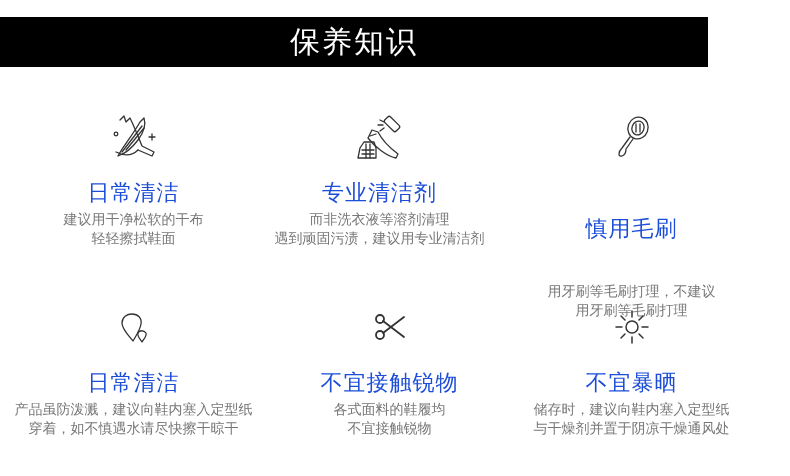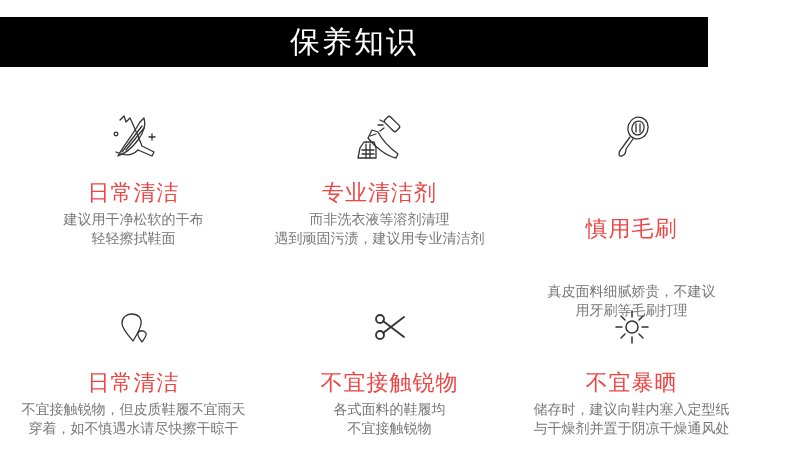--- a/index.html
+++ b/index.html
@@ -43,21 +43,21 @@
       width: 60px;
       height: 50px;
       display: flex;
       align-items: center;
       justify-content: center;
     }
     .icon svg {
       display: block;
     }
     .card-title {
-      color: #ef4444;
+      color: #1d4ed8;
       font-size: 22px;
       line-height: 26px;
       letter-spacing: 1px;
       margin-top: 18px;
     }
     .card-desc {
       color: #777777;
       font-size: 14px;
       line-height: 19px;
       margin-top: 4px;
@@ -113,35 +113,35 @@
   <div class="icon">
     <svg width="40" height="50" viewBox="0 0 40 50" fill="none" stroke="#333" stroke-width="1.3" stroke-linecap="round" stroke-linejoin="round">
       <ellipse cx="26" cy="16" rx="10" ry="11" transform="rotate(20 26 16)"></ellipse>
       <ellipse cx="26" cy="16" rx="6" ry="7" transform="rotate(20 26 16)"></ellipse>
       <path d="M24 12 L24 20 M28 12 L28 20"></path>
       <path d="M18 25 L10 36 C6 40, 6 45, 10 44 C13 43, 14 40, 14 37 L21 27"></path>
     </svg>
   </div>
   <div class="card-title">慎用毛刷</div>
   <div class="card-desc">
-    <span>真皮面料细腻娇贵，不建议</span>
+    <span>用牙刷等毛刷打理，不建议</span>
     <span>用牙刷等毛刷打理</span>
   </div>
 </div>
 
 <div class="card" style="left:2px; top:302px;">
   <div class="icon">
     <svg width="40" height="40" viewBox="0 0 40 40" fill="none" stroke="#333" stroke-width="1.3" stroke-linecap="round" stroke-linejoin="round">
       <path d="M19 34 C14 28, 8 22, 8 16 C8 10, 13 7, 18 7 C24 7, 28 11, 27 17 C26 23, 22 29, 19 34 Z"></path>
       <path d="M28 35 C26 32, 23 29, 24 26 C25 23, 30 23, 32 26 C33 29, 30 32, 28 35 Z"></path>
     </svg>
   </div>
   <div class="card-title">日常清洁</div>
   <div class="card-desc">
-    <span>不宜接触锐物，但皮质鞋履不宜雨天</span>
+    <span>产品虽防泼溅，建议向鞋内塞入定型纸</span>
     <span>穿着，如不慎遇水请尽快擦干晾干</span>
   </div>
 </div>
 
 <div class="card" style="left:258px; top:302px;">
   <div class="icon">
     <svg width="40" height="40" viewBox="0 0 40 40" fill="none" stroke="#333" stroke-width="1.8" stroke-linecap="round" stroke-linejoin="round">
       <circle cx="10" cy="12" r="4"></circle>
       <circle cx="10" cy="28" r="4"></circle>
       <path d="M13 14 L34 30"></path>

